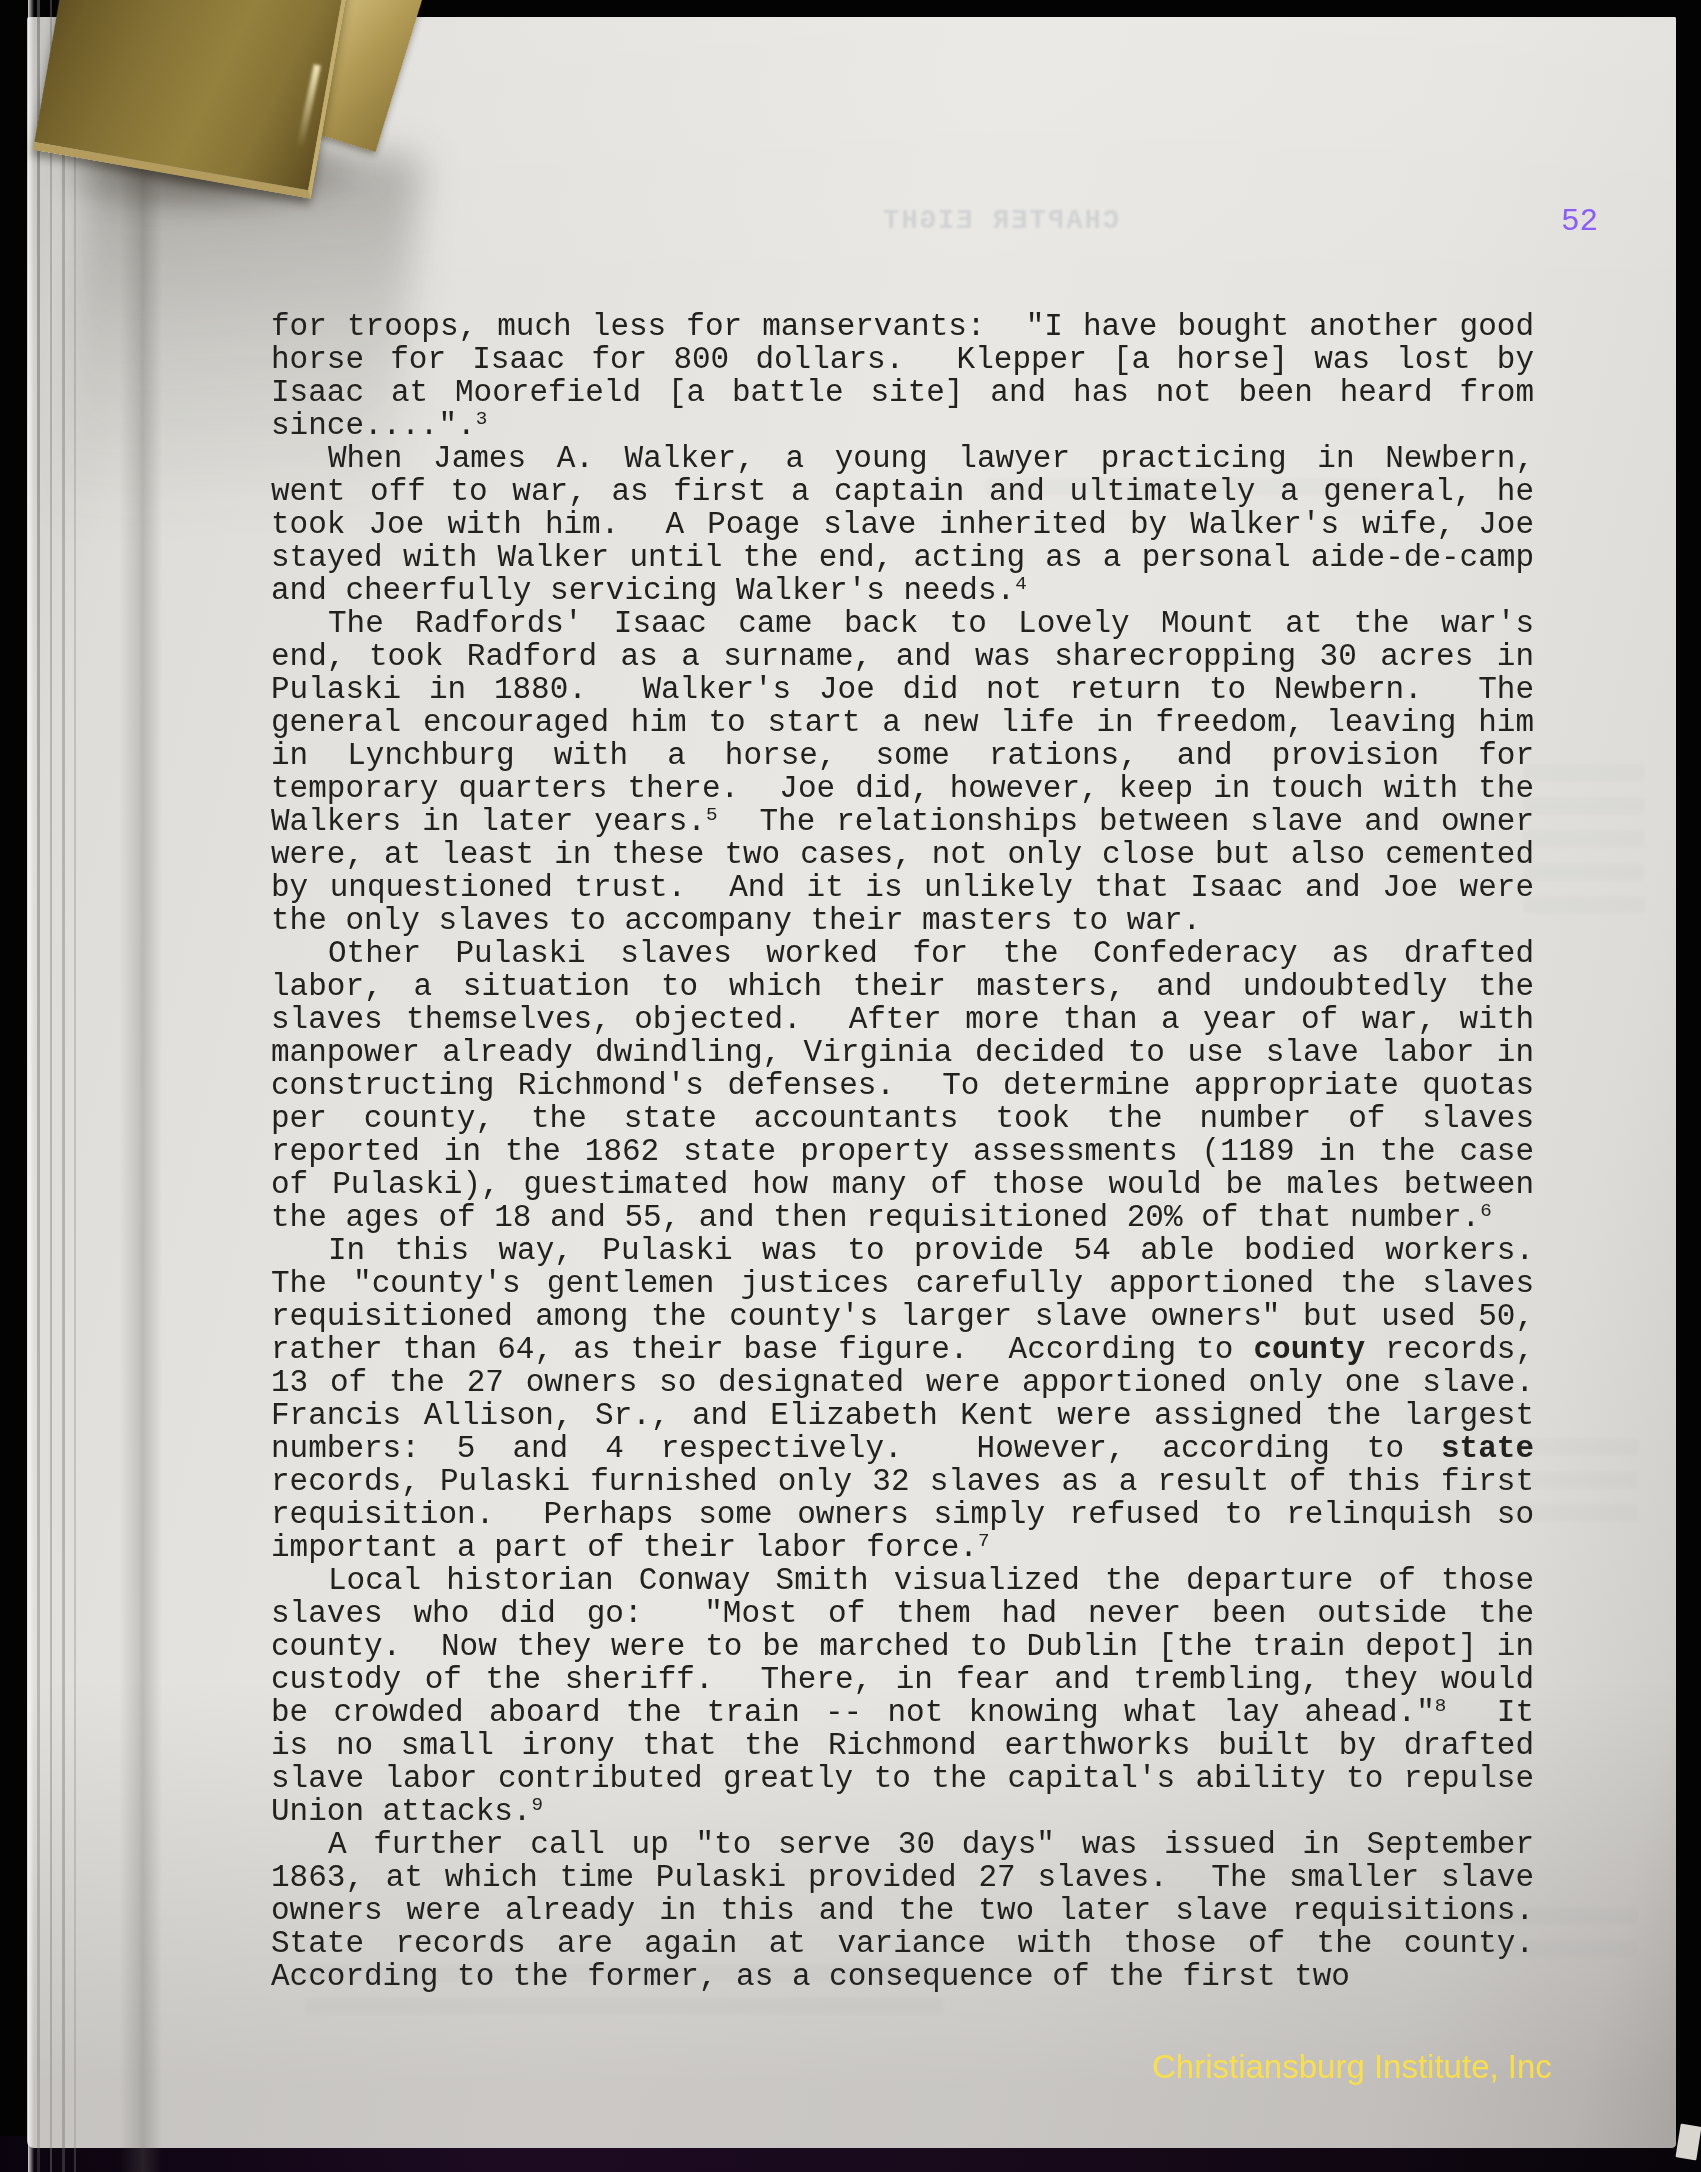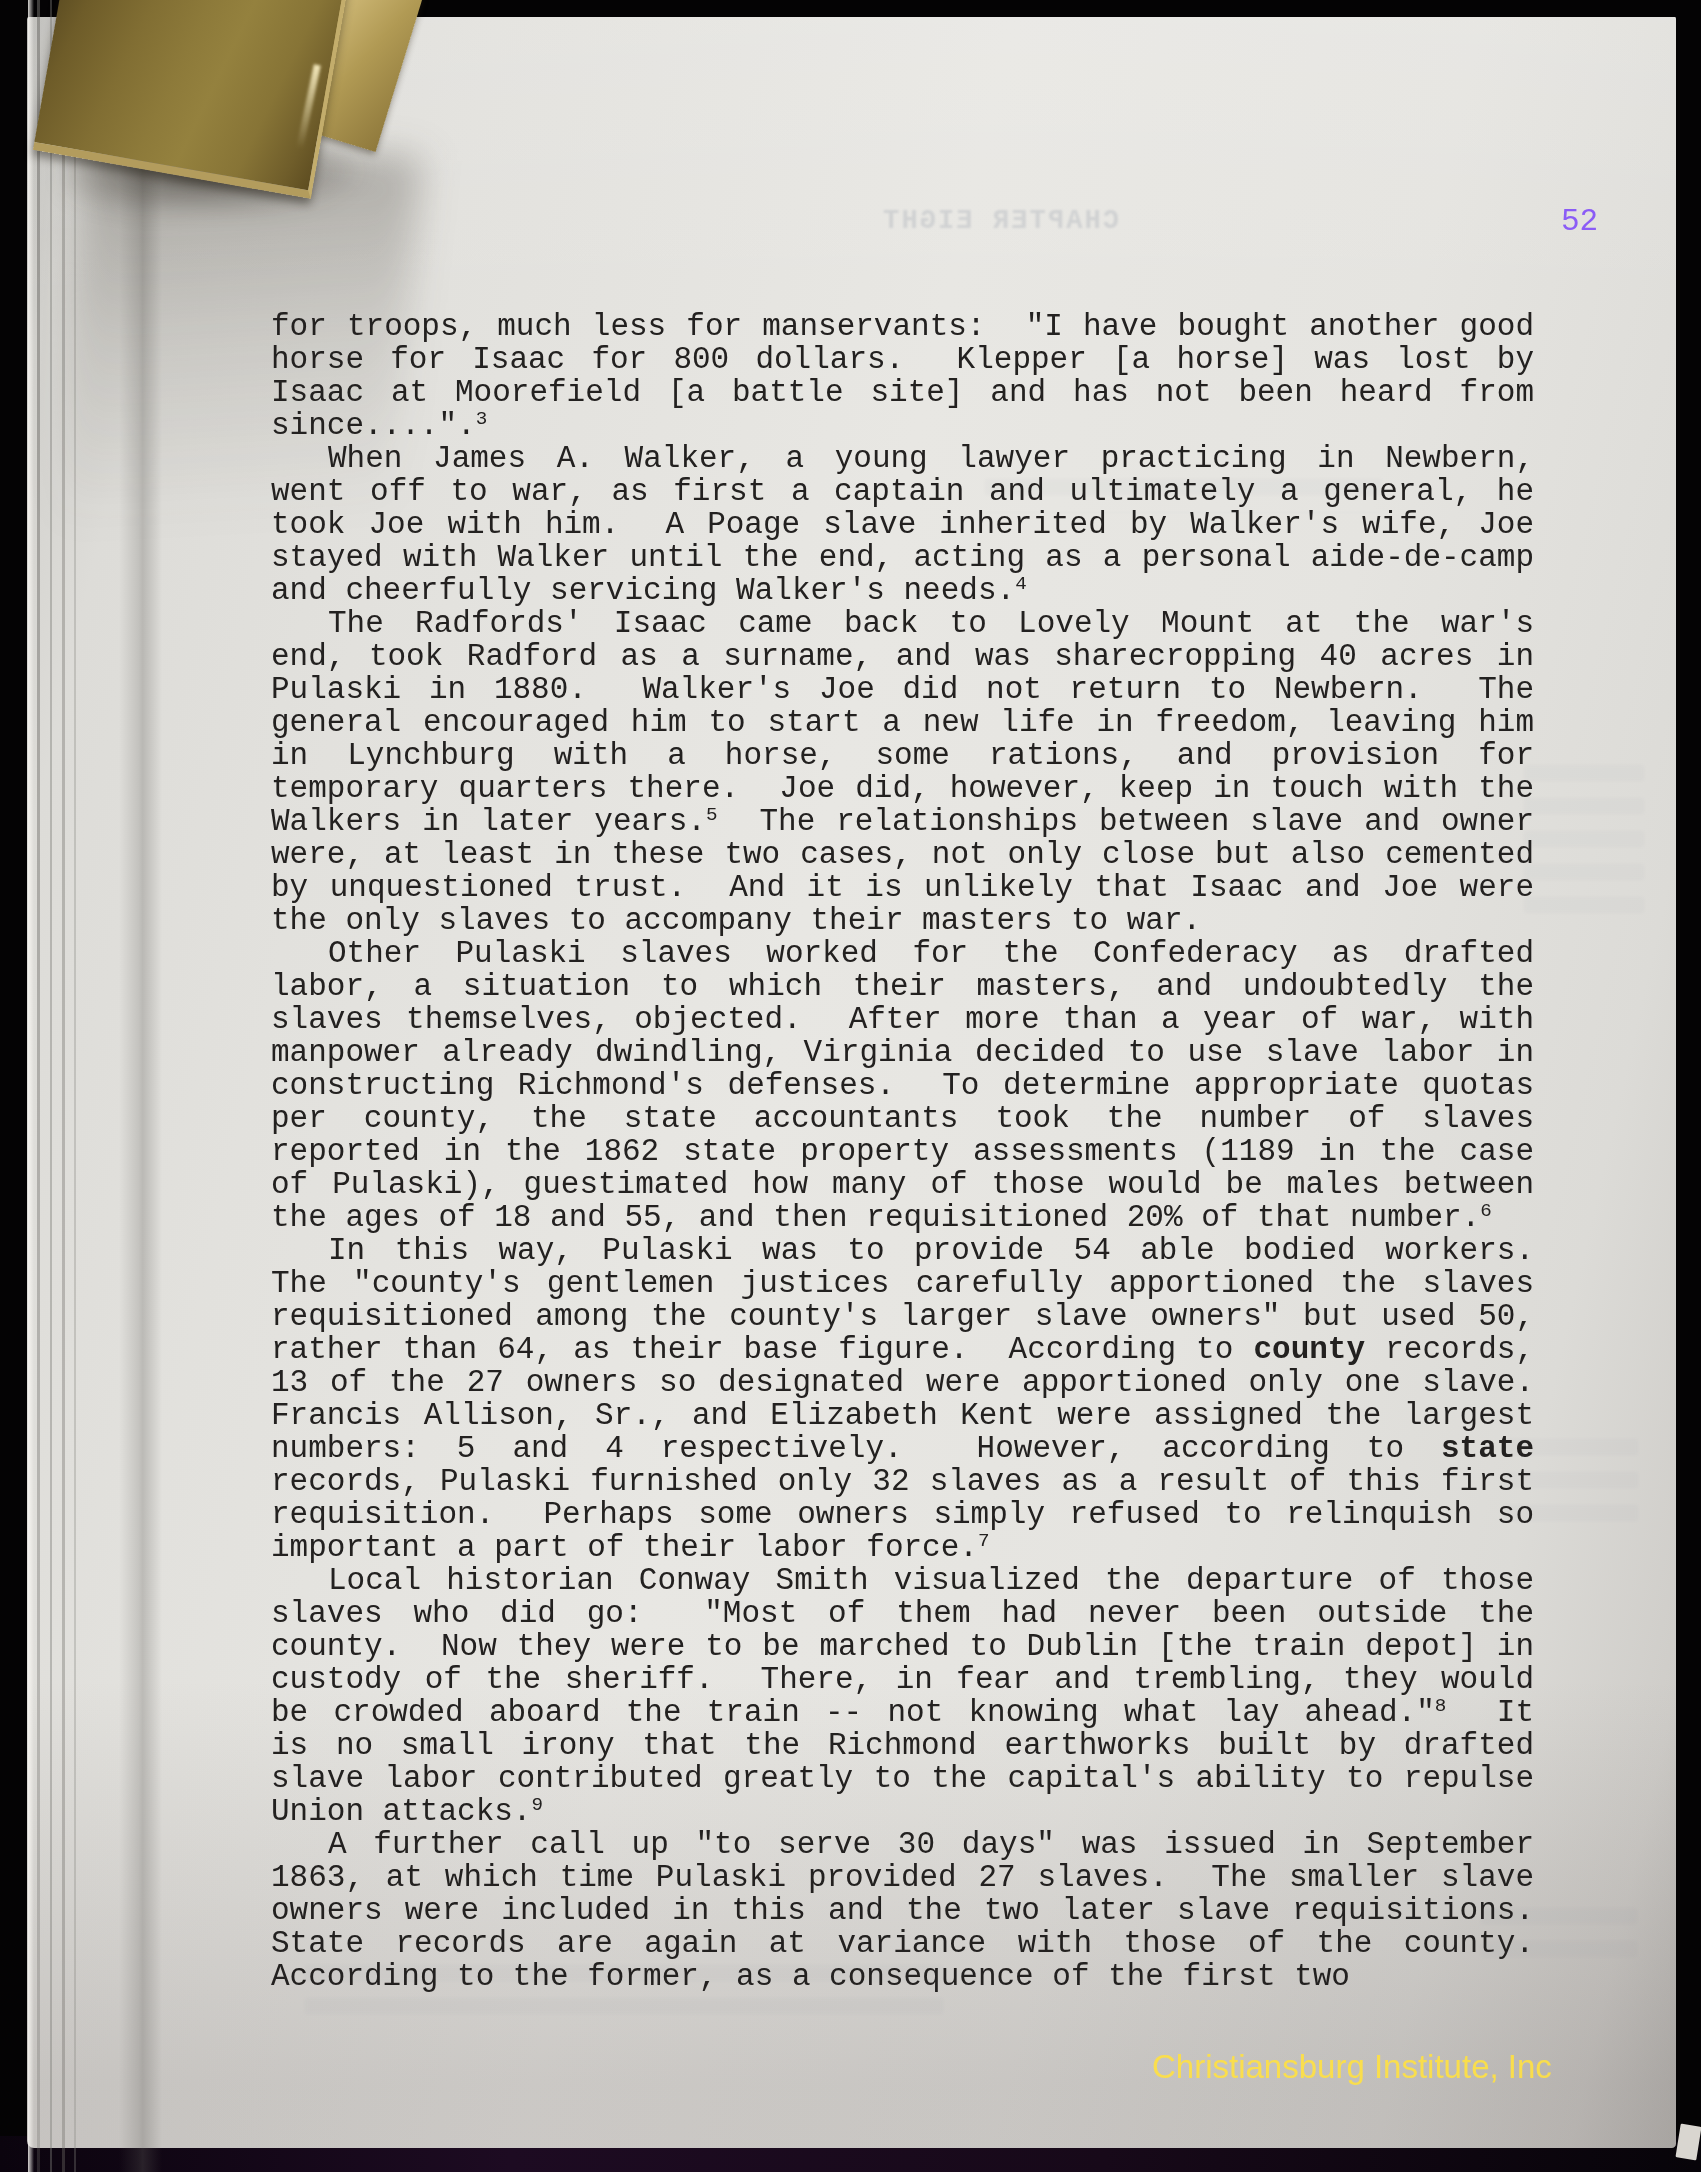--- a/index.html
+++ b/index.html
@@ -181,21 +181,21 @@
       <div class="tline">for troops, much less for manservants:&nbsp; "I have bought another good</div>
       <div class="tline">horse for Isaac for 800 dollars.&nbsp; Klepper [a horse] was lost by</div>
       <div class="tline">Isaac at Moorefield [a battle site] and has not been heard from</div>
       <div class="tline endline">since....".<sup>3</sup></div>
       <div class="tline ind">When James A. Walker, a young lawyer practicing in Newbern,</div>
       <div class="tline">went off to war, as first a captain and ultimately a general, he</div>
       <div class="tline">took Joe with him.&nbsp; A Poage slave inherited by Walker's wife, Joe</div>
       <div class="tline">stayed with Walker until the end, acting as a personal aide-de-camp</div>
       <div class="tline endline">and cheerfully servicing Walker's needs.<sup>4</sup></div>
       <div class="tline ind">The Radfords' Isaac came back to Lovely Mount at the war's</div>
-      <div class="tline">end, took Radford as a surname, and was sharecropping 40 acres in</div>
+      <div class="tline">end, took Radford as a surname, and was sharecropping 30 acres in</div>
       <div class="tline">Pulaski in 1880.&nbsp; Walker's Joe did not return to Newbern.&nbsp; The</div>
       <div class="tline">general encouraged him to start a new life in freedom, leaving him</div>
       <div class="tline">in Lynchburg with a horse, some rations, and provision for</div>
       <div class="tline">temporary quarters there.&nbsp; Joe did, however, keep in touch with the</div>
       <div class="tline">Walkers in later years.<sup>5</sup>&nbsp; The relationships between slave and owner</div>
       <div class="tline">were, at least in these two cases, not only close but also cemented</div>
       <div class="tline">by unquestioned trust.&nbsp; And it is unlikely that Isaac and Joe were</div>
       <div class="tline endline">the only slaves to accompany their masters to war.</div>
       <div class="tline ind">Other Pulaski slaves worked for the Confederacy as drafted</div>
       <div class="tline">labor, a situation to which their masters, and undoubtedly the</div>
@@ -219,21 +219,21 @@
       <div class="tline ind">Local historian Conway Smith visualized the departure of those</div>
       <div class="tline">slaves who did go:&nbsp; "Most of them had never been outside the</div>
       <div class="tline">county.&nbsp; Now they were to be marched to Dublin [the train depot] in</div>
       <div class="tline">custody of the sheriff.&nbsp; There, in fear and trembling, they would</div>
       <div class="tline">be crowded aboard the train -- not knowing what lay ahead."<sup>8</sup>&nbsp; It</div>
       <div class="tline">is no small irony that the Richmond earthworks built by drafted</div>
       <div class="tline">slave labor contributed greatly to the capital's ability to repulse</div>
       <div class="tline endline">Union attacks.<sup>9</sup></div>
       <div class="tline ind">A further call up "to serve 30 days" was issued in September</div>
       <div class="tline">1863, at which time Pulaski provided 27 slaves.&nbsp; The smaller slave</div>
-      <div class="tline">owners were included in this and the two later slave requisitions.</div>
+      <div class="tline">owners were already in this and the two later slave requisitions.</div>
       <div class="tline">State records are again at variance with those of the county.</div>
       <div class="tline endline">According to the former, as a consequence of the first two</div>
     </div>
 
   <div class="watermark">Christiansburg Institute, Inc</div>
 
   <div class="corner-tab"></div>
 
 </div>
 

